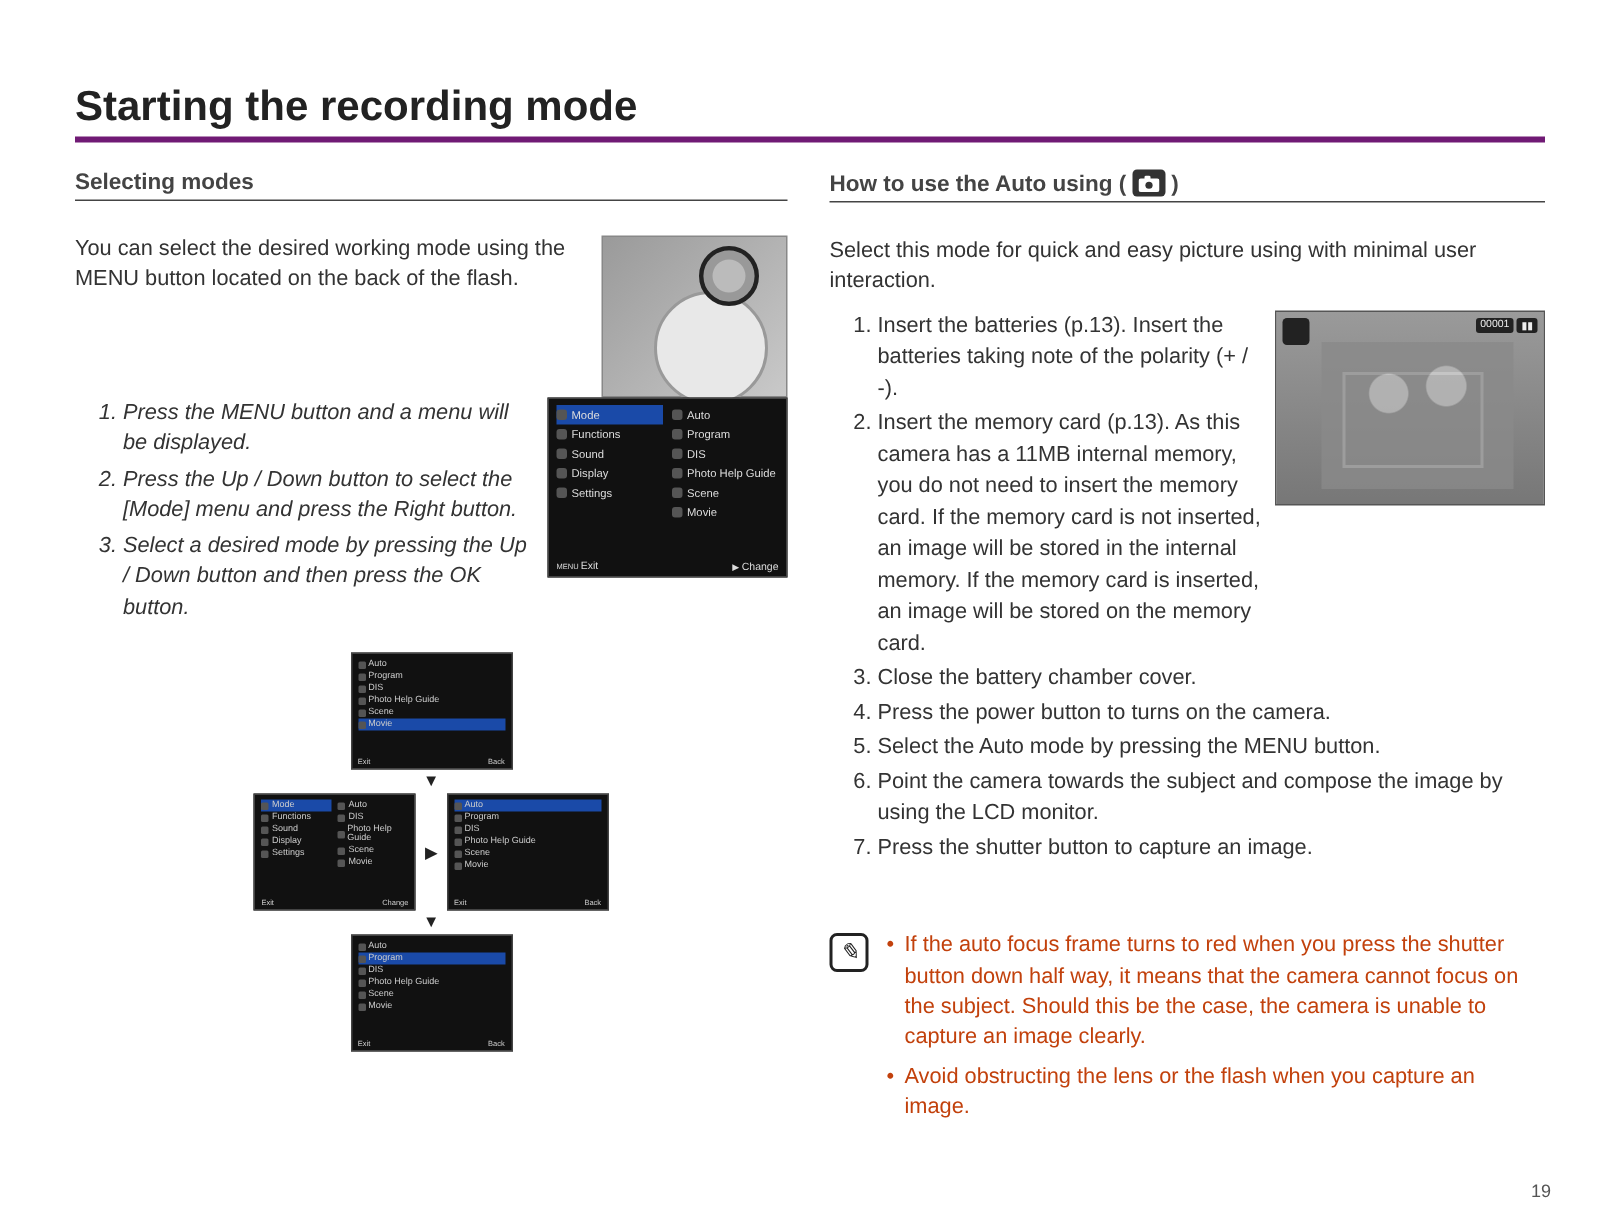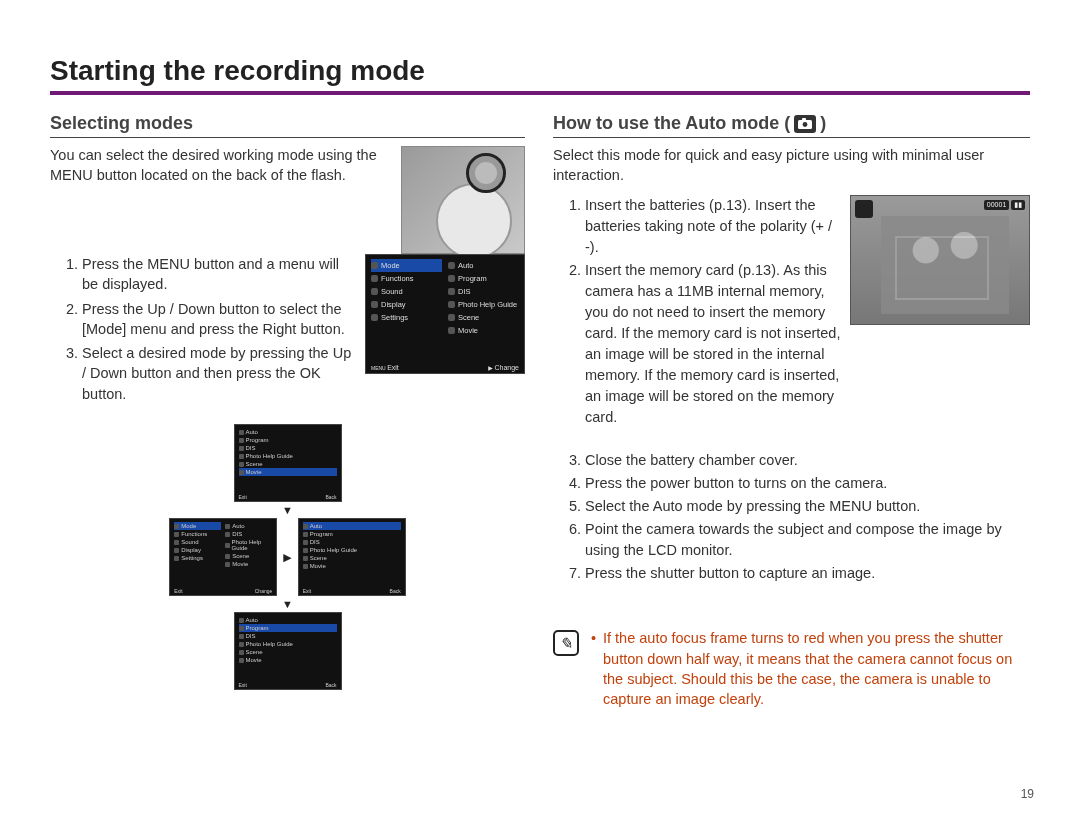--- a/index.html
+++ b/index.html
@@ -22,25 +22,25 @@
     padding-bottom: 4px;
     margin-bottom: 18px;
   }
   .cols {
     display: flex;
     gap: 28px;
   }
   .col-left { flex: 0 0 475px; }
   .col-right { flex: 1; }
   .section-head {
-    font-size: 18px;
+    font-size: 15px;
     color: #444;
     border-bottom: 1.5px solid #444;
     padding-bottom: 3px;
-    margin-bottom: 8px;
+    margin-bottom: 23px;
     display: flex;
     align-items: center;
   }
   .section-head .auto-icon {
     display: inline-flex; align-items: center; justify-content: center;
     width: 22px; height: 18px; background: #333; border-radius: 3px;
     margin: 0 4px;
   }
   .auto-icon svg { display:block; }
   .para { font-size: 14.5px; line-height: 1.35; color: #333; margin-bottom: 10px; }
@@ -55,21 +55,21 @@
     border-radius:50%; background:#e8e8e8; border:2px solid #999;
   }
   .thumb-dial::after {
     content:''; position:absolute; right:18px; top:6px; width:34px; height:34px;
     border-radius:50%; border:3px solid #222; background:#bbb;
     box-shadow: inset 0 0 0 6px #999;
   }
   .subhead { font-size: 14.5px; color:#222; margin:18px 0 8px 0; }
   .subhead::before { content:'■ '; }
   ol.steps { list-style: decimal; padding-left: 32px; font-size: 14.5px; line-height:1.4; color:#333; }
-  ol.steps li { margin-bottom: 4px; max-width: 330px; }
+  ol.steps li { margin-bottom: 4px; max-width: 330px; font-style: italic; }
   .left-row2 { display:flex; gap:10px; }
   .left-row2 .steps { flex:1; }
   .menu-thumb {
     flex: 0 0 160px; height: 120px; background:#111; border:1px solid #444;
     font-size: 7.5px; color:#ddd; padding:4px 5px; position:relative;
   }
   .menu-thumb .mcols { display:flex; gap:6px; height:98px; }
   .menu-thumb .mcol { flex:1; }
   .menu-thumb .mi { display:flex; align-items:center; gap:3px; padding:2px 0; }
   .menu-thumb .dot { width:7px; height:7px; background:#555; border-radius:2px; display:inline-block; }
@@ -103,21 +103,21 @@
     content:''; position:absolute; left:44px; top:40px; width:90px; height:60px; border:2px solid #eee;
   }
   .photo-thumb .osd-tl { position:absolute; top:4px; left:4px; width:18px; height:18px; background:#222; border-radius:3px; }
   .photo-thumb .osd-tr { position:absolute; top:4px; right:4px; font-size:7px; color:#eee; display:flex; gap:2px; }
   .photo-thumb .pip { background:#222; padding:1px 3px; border-radius:2px; }
   .photo-thumb .couple { position:absolute; left:30px; top:20px; right:20px; bottom:10px;
     background: radial-gradient(circle at 35% 35%, #bbb 12%, transparent 13%),
                 radial-gradient(circle at 65% 30%, #bbb 12%, transparent 13%),
                 #8a8a8a; opacity:.8;}
 
-  .right-steps-rest { margin-top:20px; }
+  .right-steps-rest { margin-top:0; }
   ol.right-steps { list-style:decimal; padding-left:32px; font-size:14.5px; line-height:1.45; color:#333; }
   ol.right-steps li { margin-bottom:2px; }
 
   .note-box { display:flex; gap:12px; margin-top:44px; }
   .note-icon {
     flex:0 0 26px; height:26px; border:2px solid #222; border-radius:5px;
     display:flex; align-items:center; justify-content:center; font-style:italic;
     font-family: Georgia, serif; font-size:16px; color:#222; margin-top:2px;
   }
   .note-list { list-style:none; font-size:14.5px; line-height:1.4; color:#c2410c; }
@@ -354,21 +354,21 @@
           <div class="sft">
               <span>Exit</span>
               <span>Back</span>
             </div>
         </div>
       </div>
     </div>
 
     <div class="col-right">
       <h2 class="section-head">
-        <span>How to use the Auto mode (</span>
+        <span>How to use the Auto using (</span>
         <span class="auto-icon">
           <svg width="14" height="11" viewBox="0 0 14 11">
               <rect x="0" y="2" width="14" height="9" rx="1.5" fill="#fff"></rect>
               <rect x="4" y="0" width="4" height="3" rx="1" fill="#fff"></rect>
               <circle cx="7" cy="6.5" r="2.4" fill="#333"></circle>
             </svg>
         </span>
         <span>)</span>
       </h2>
 
@@ -394,19 +394,20 @@
         <li>Press the power button to turns on the camera.</li>
         <li>Select the Auto mode by pressing the MENU button.</li>
         <li>Point the camera towards the subject and compose the image by using the LCD monitor.</li>
         <li>Press the shutter button to capture an image.</li>
       </ol>
 
       <div class="note-box">
         <div class="note-icon">✎</div>
         <ul class="note-list">
           <li>If the auto focus frame turns to red when you press the shutter button down half way, it means that the camera cannot focus on the subject. Should this be the case, the camera is unable to capture an image clearly.</li>
+          <li>Avoid obstructing the lens or the flash when you capture an image.</li>
         </ul>
       </div>
     </div>
   </div>
 </div>
 
 <div class="pagenum">19</div>
 
 </body></html>

